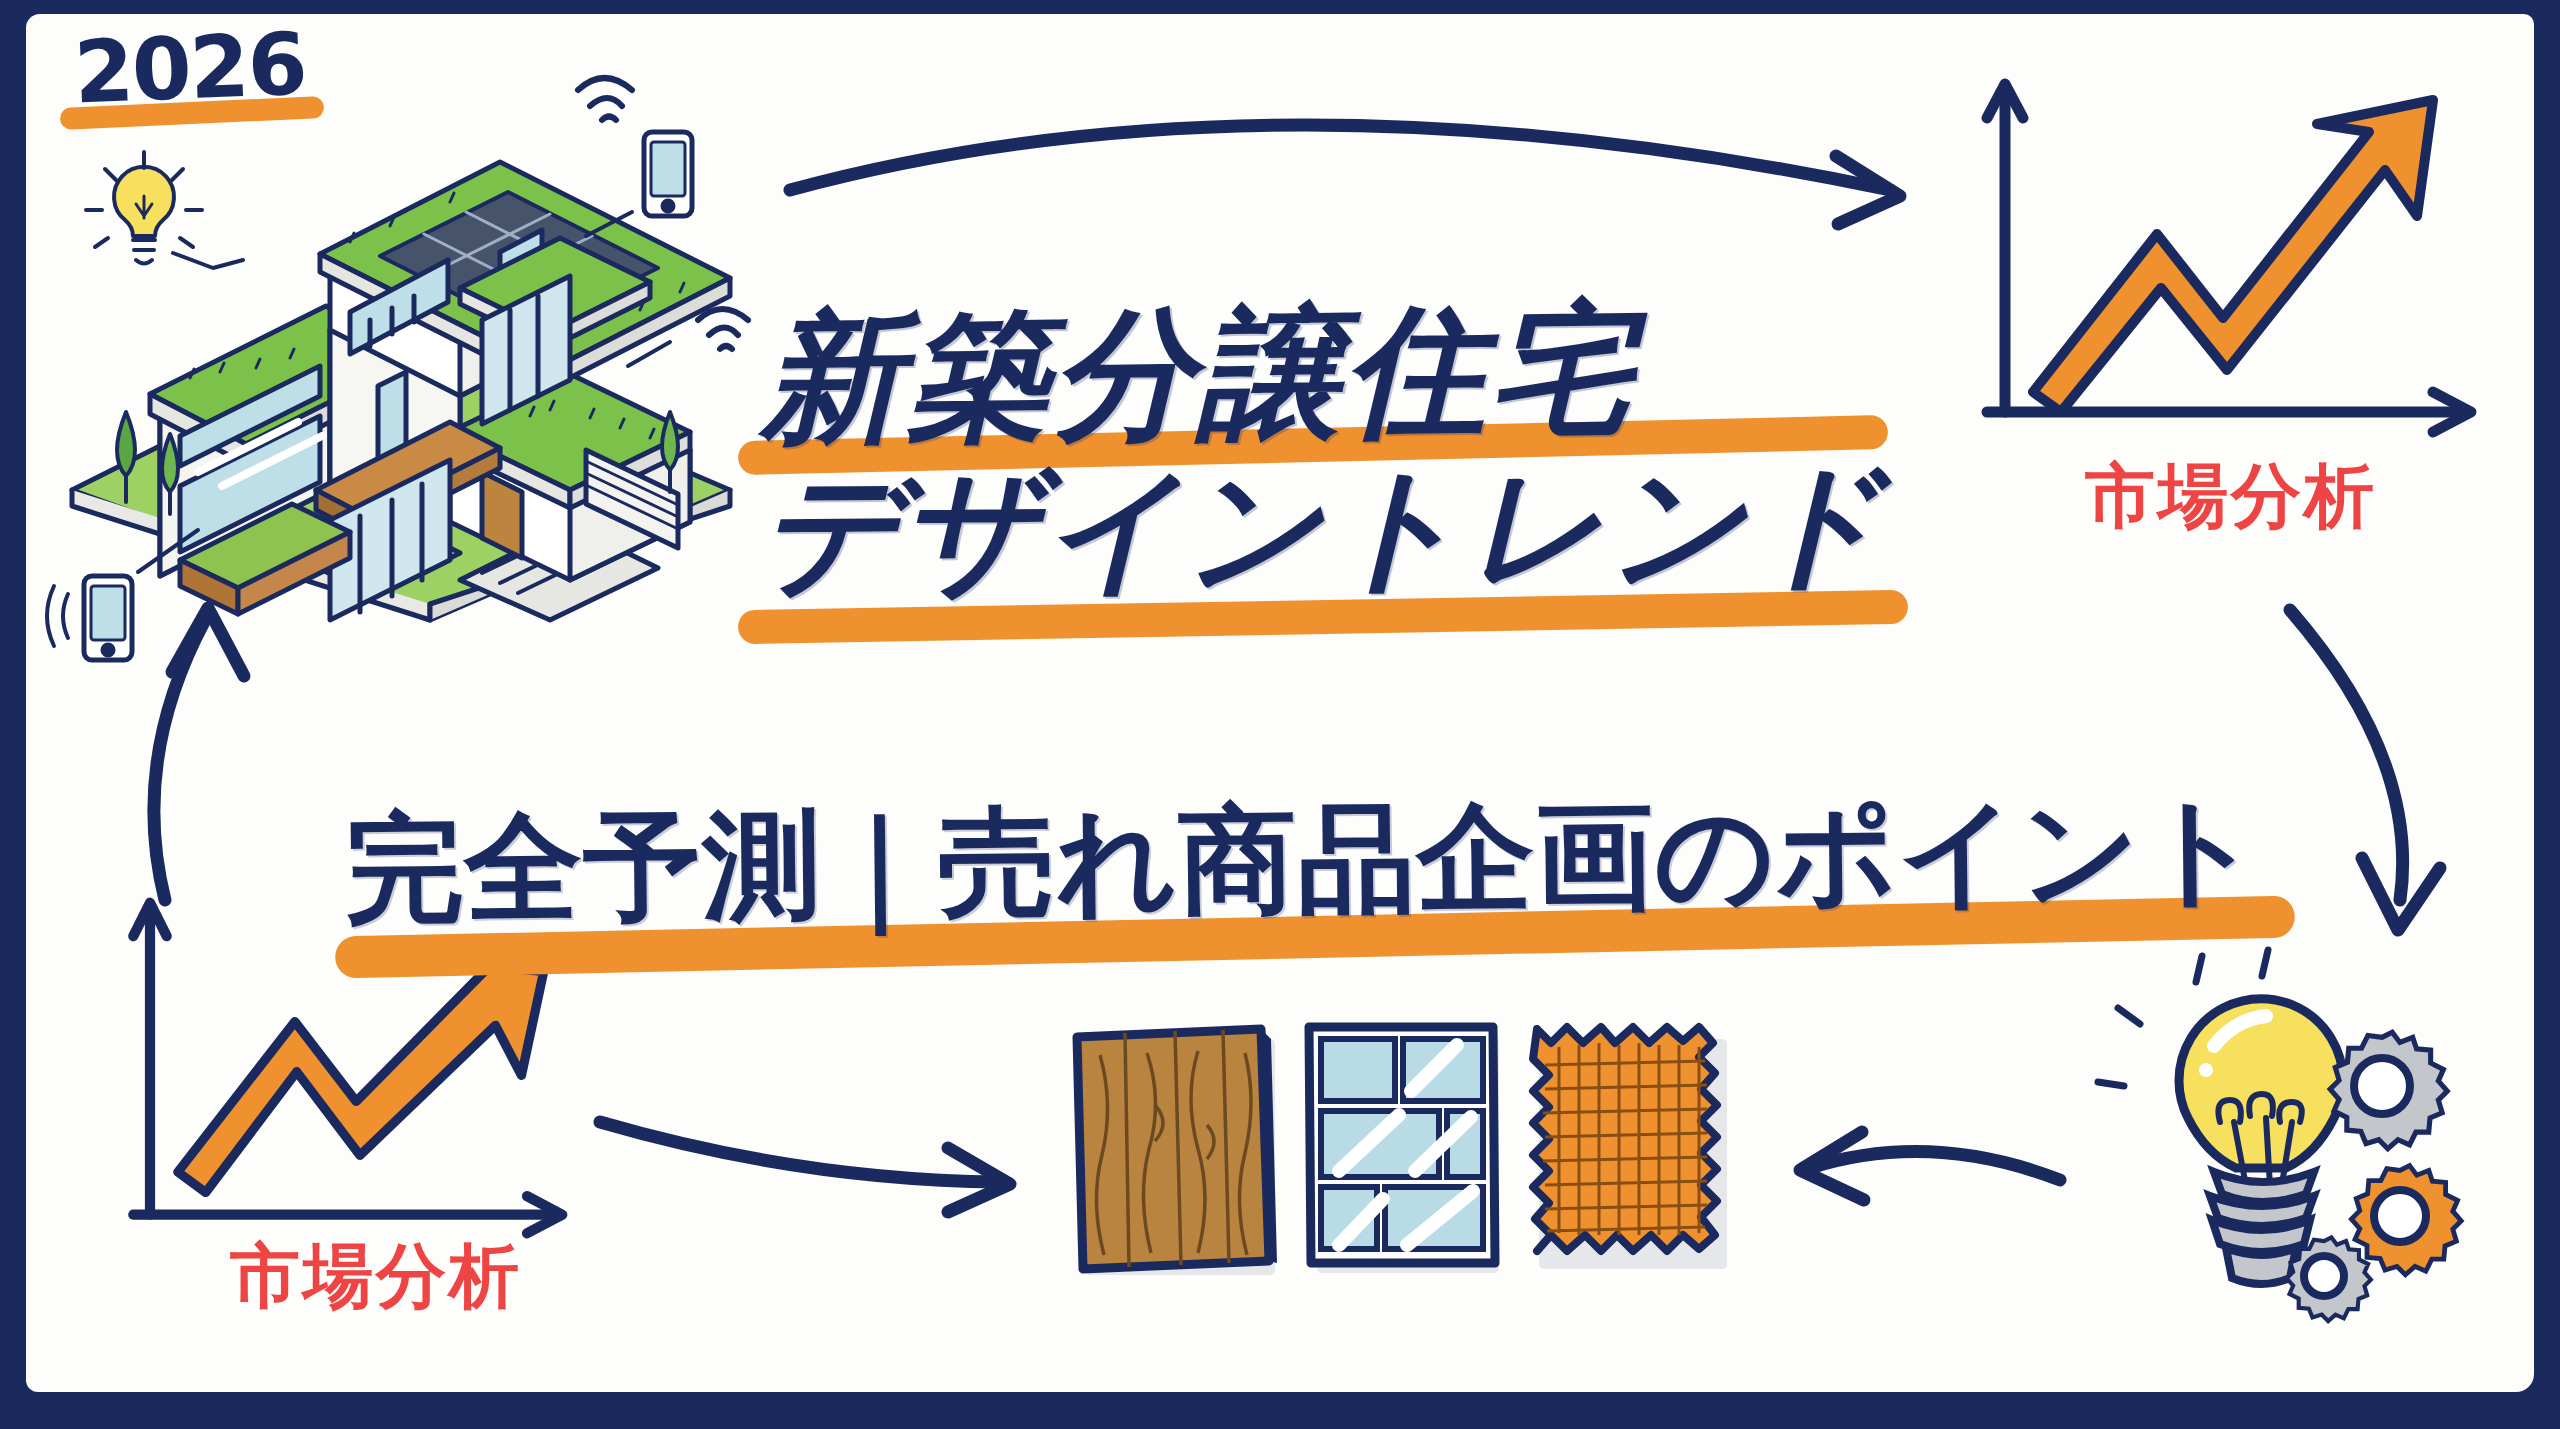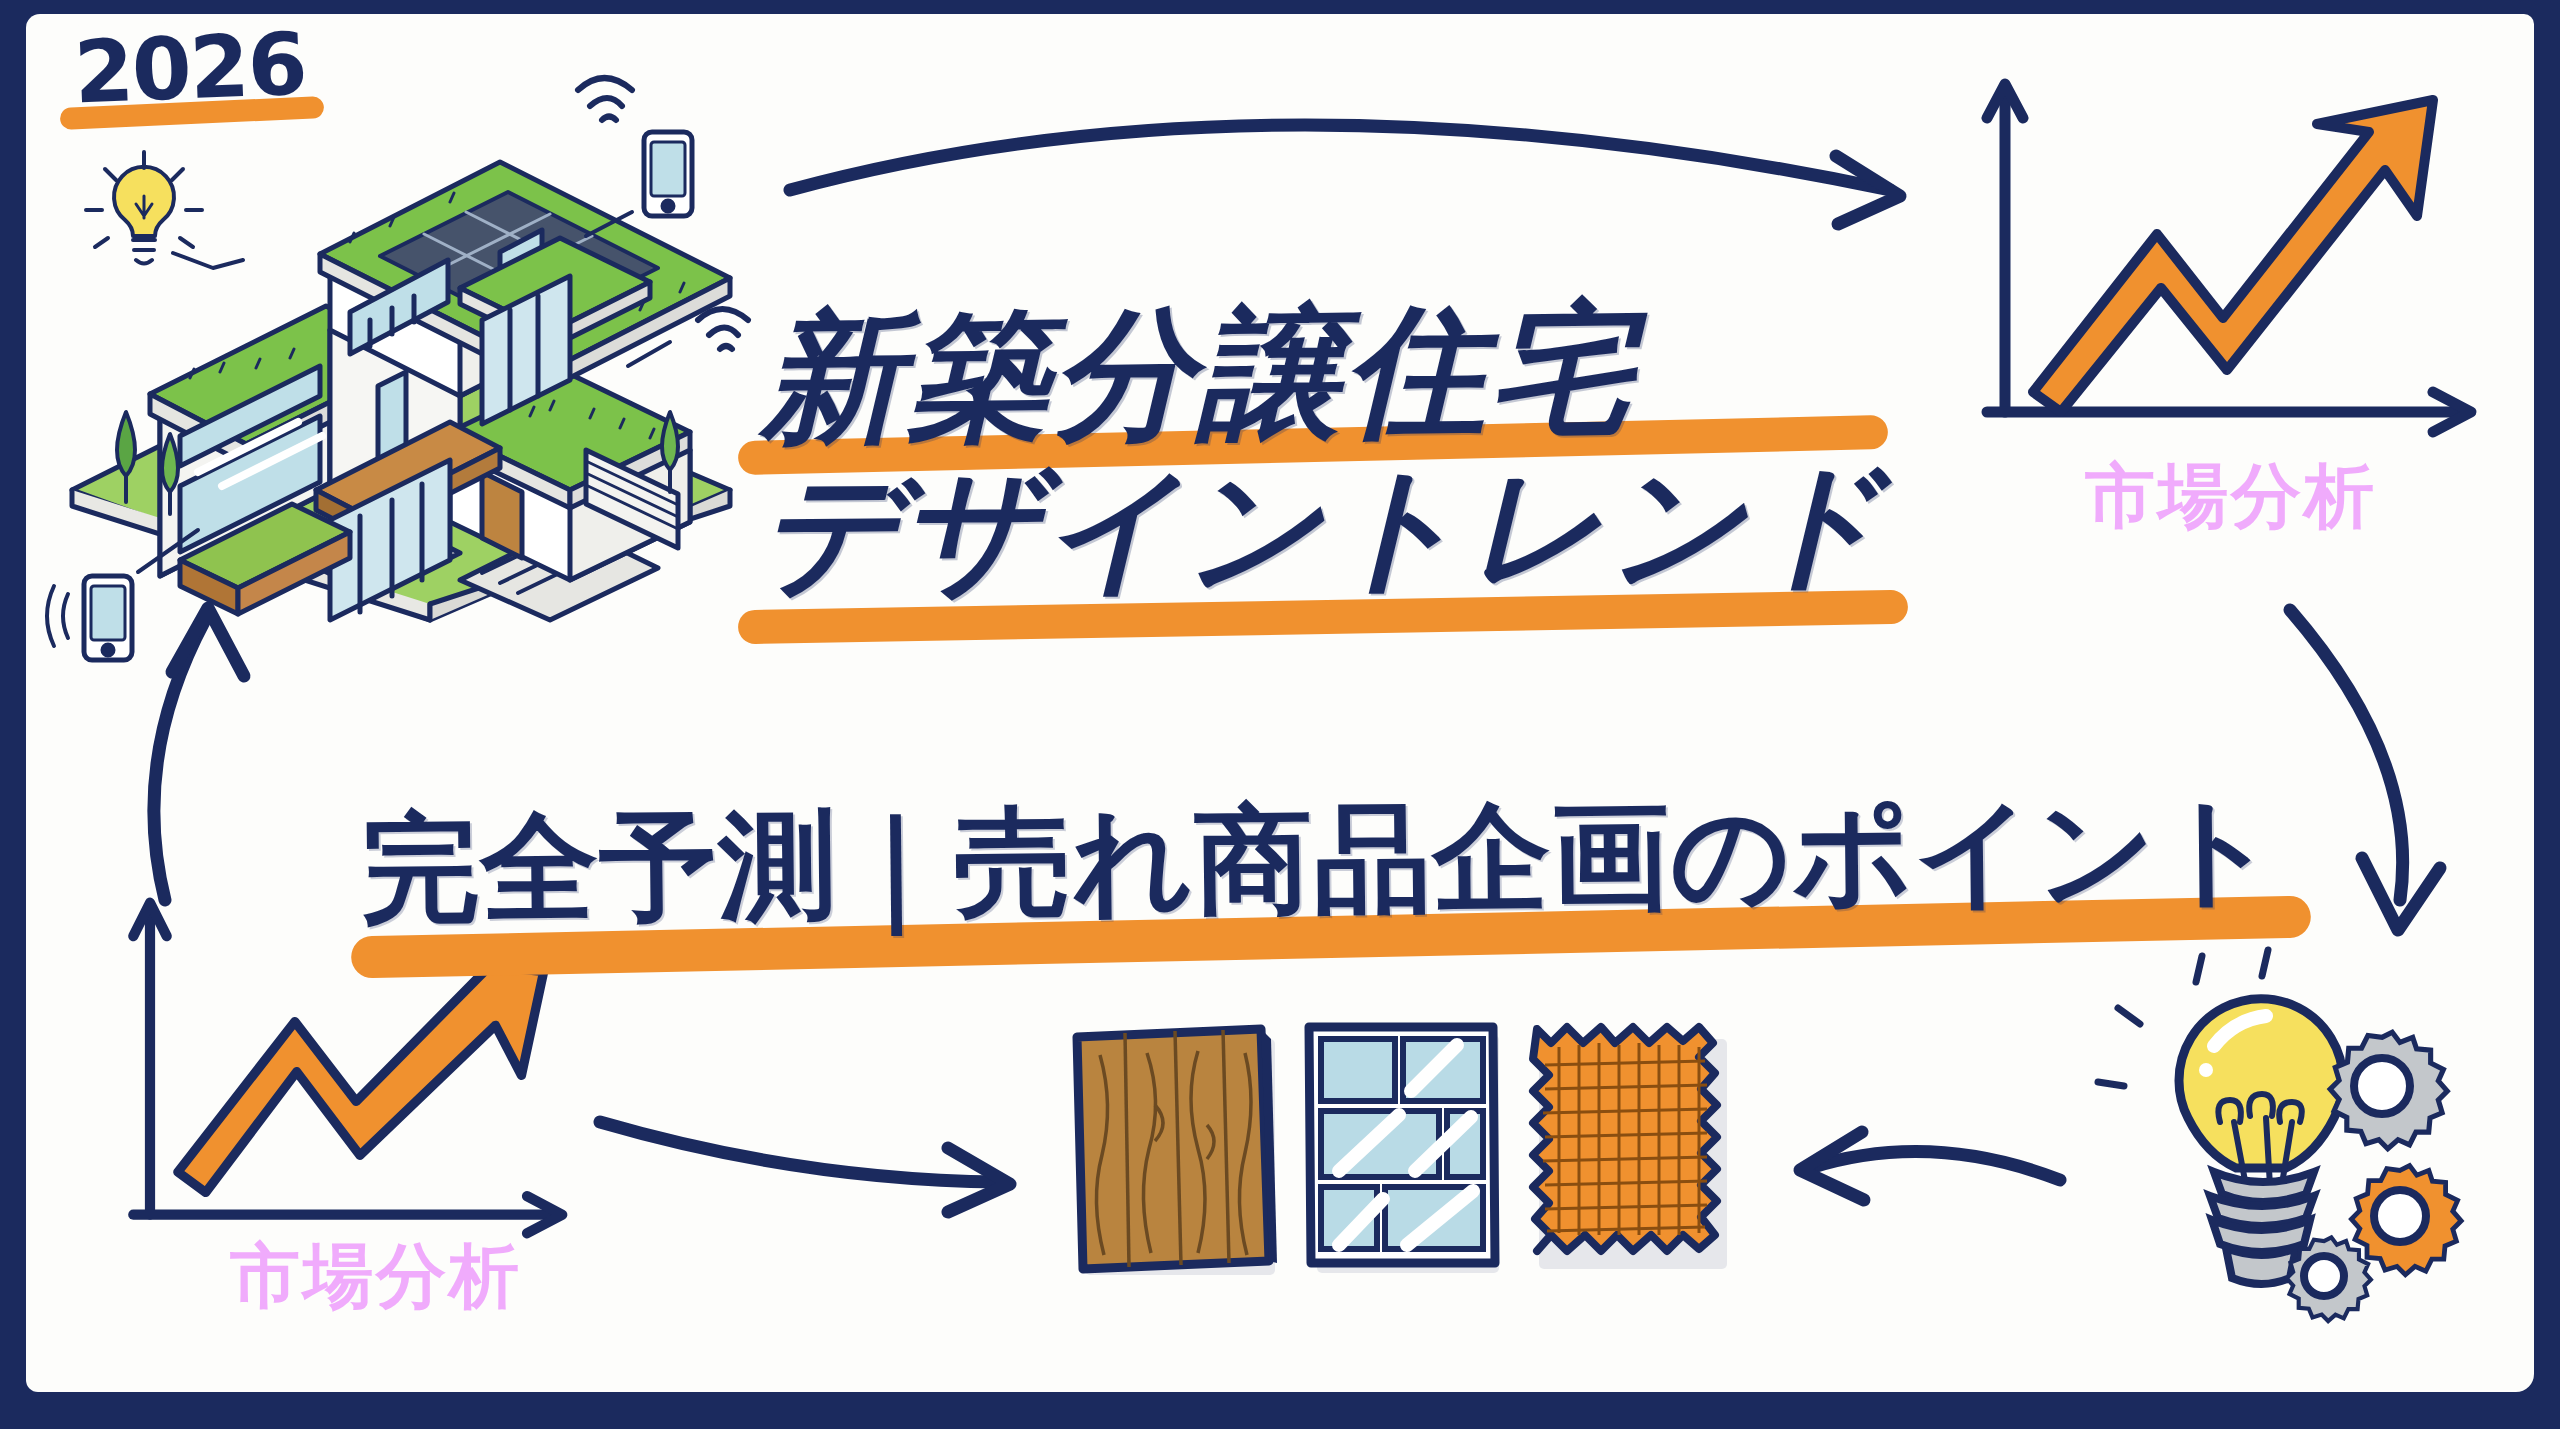--- a/index.html
+++ b/index.html
@@ -49,33 +49,33 @@
   #title-line2{
     font-size:136px;line-height:1.02;letter-spacing:2px;margin-top:14px;
     transform:rotate(-0.5deg);position:relative;z-index:3;
     text-shadow:2px 2px 0 rgba(27,42,94,.25);
   }
   #title-mark2{
     position:absolute;left:-22px;top:300px;width:1170px;height:34px;
     background:#f0912f;border-radius:18px;transform:rotate(-1deg);z-index:1;
   }
 
-  #subtitle-block{left:345px;top:800px;width:1960px;margin-left:16px;}
+  #subtitle-block{left:345px;top:800px;width:1960px;}
   #subtitle-mark{
     position:absolute;left:-10px;top:116px;width:1960px;height:42px;
     background:#f0912f;border-radius:21px;transform:rotate(-1.2deg);z-index:1;
   }
   #subtitle-text{
     position:relative;z-index:3;font-size:118px;line-height:1;
     letter-spacing:1px;white-space:nowrap;transform:rotate(-0.6deg);
     text-shadow:2px 2px 0 rgba(27,42,94,.22);
   }
 
   
-  .caption{font-size:70px;letter-spacing:3px;color:#f0abfc;font-weight:700;}
+  .caption{font-size:70px;letter-spacing:3px;color:#ef4444;font-weight:700;}
   #caption-market-tr{left:2085px;top:450px;}
   #caption-market-bl{left:230px;top:1230px;}
   #caption-materials{left:1128px;top:1262px;}
 
   
   #house-illo{left:30px;top:20px;width:740px;height:600px;}
   #chart-tr{left:1965px;top:40px;width:560px;height:400px;}
   #chart-bl{left:85px;top:855px;width:520px;height:400px;}
   #bulb-gears{left:2110px;top:930px;width:430px;height:370px;}
   #materials{left:1055px;top:995px;width:700px;height:290px;}

